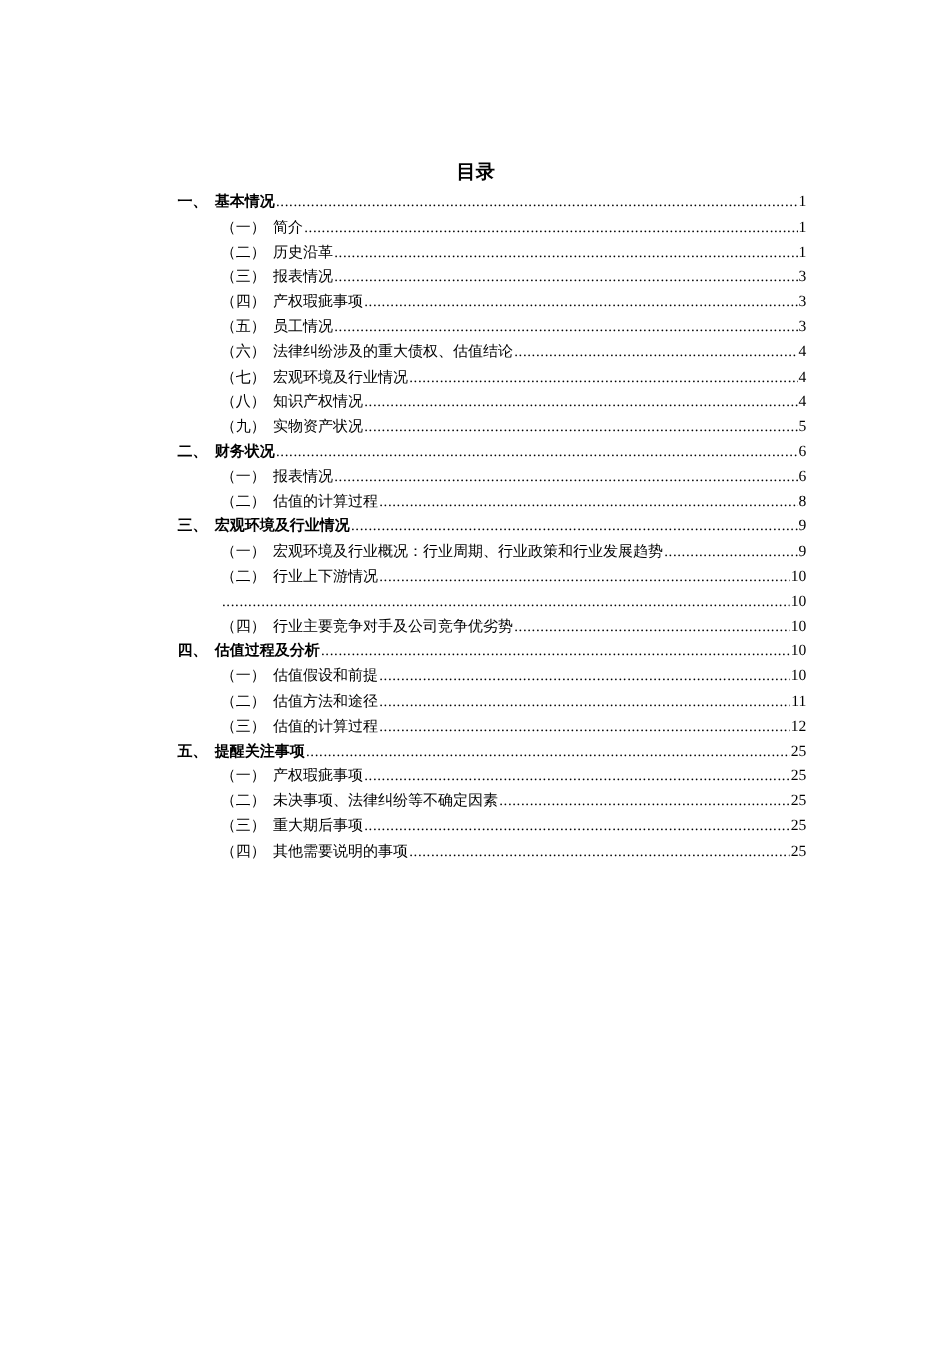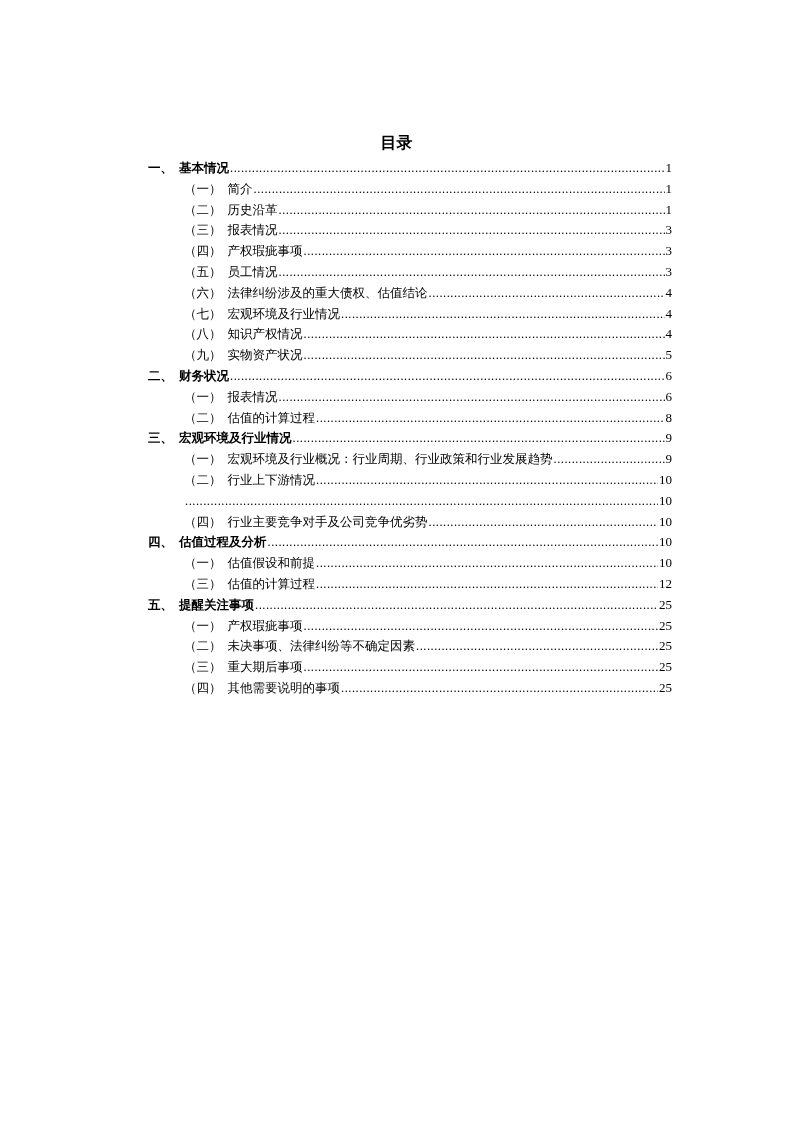--- a/index.html
+++ b/index.html
@@ -117,20 +117,25 @@
       <span class="label"><span class="num">四、</span><span>估值过程及分析</span></span>
       <span class="dots"></span>
       <span class="page">10</span>
     </div>
     <div class="row l2">
       <span class="label"><span class="num">（一）</span><span>估值假设和前提</span></span>
       <span class="dots"></span>
       <span class="page">10</span>
     </div>
     <div class="row l2">
+      <span class="label"><span class="num">（二）</span><span>估值方法和途径</span></span>
+      <span class="dots"></span>
+      <span class="page">11</span>
+    </div>
+    <div class="row l2">
       <span class="label"><span class="num">（三）</span><span>估值的计算过程</span></span>
       <span class="dots"></span>
       <span class="page">12</span>
     </div>
     <div class="row l1">
       <span class="label"><span class="num">五、</span><span>提醒关注事项</span></span>
       <span class="dots"></span>
       <span class="page">25</span>
     </div>
     <div class="row l2">

